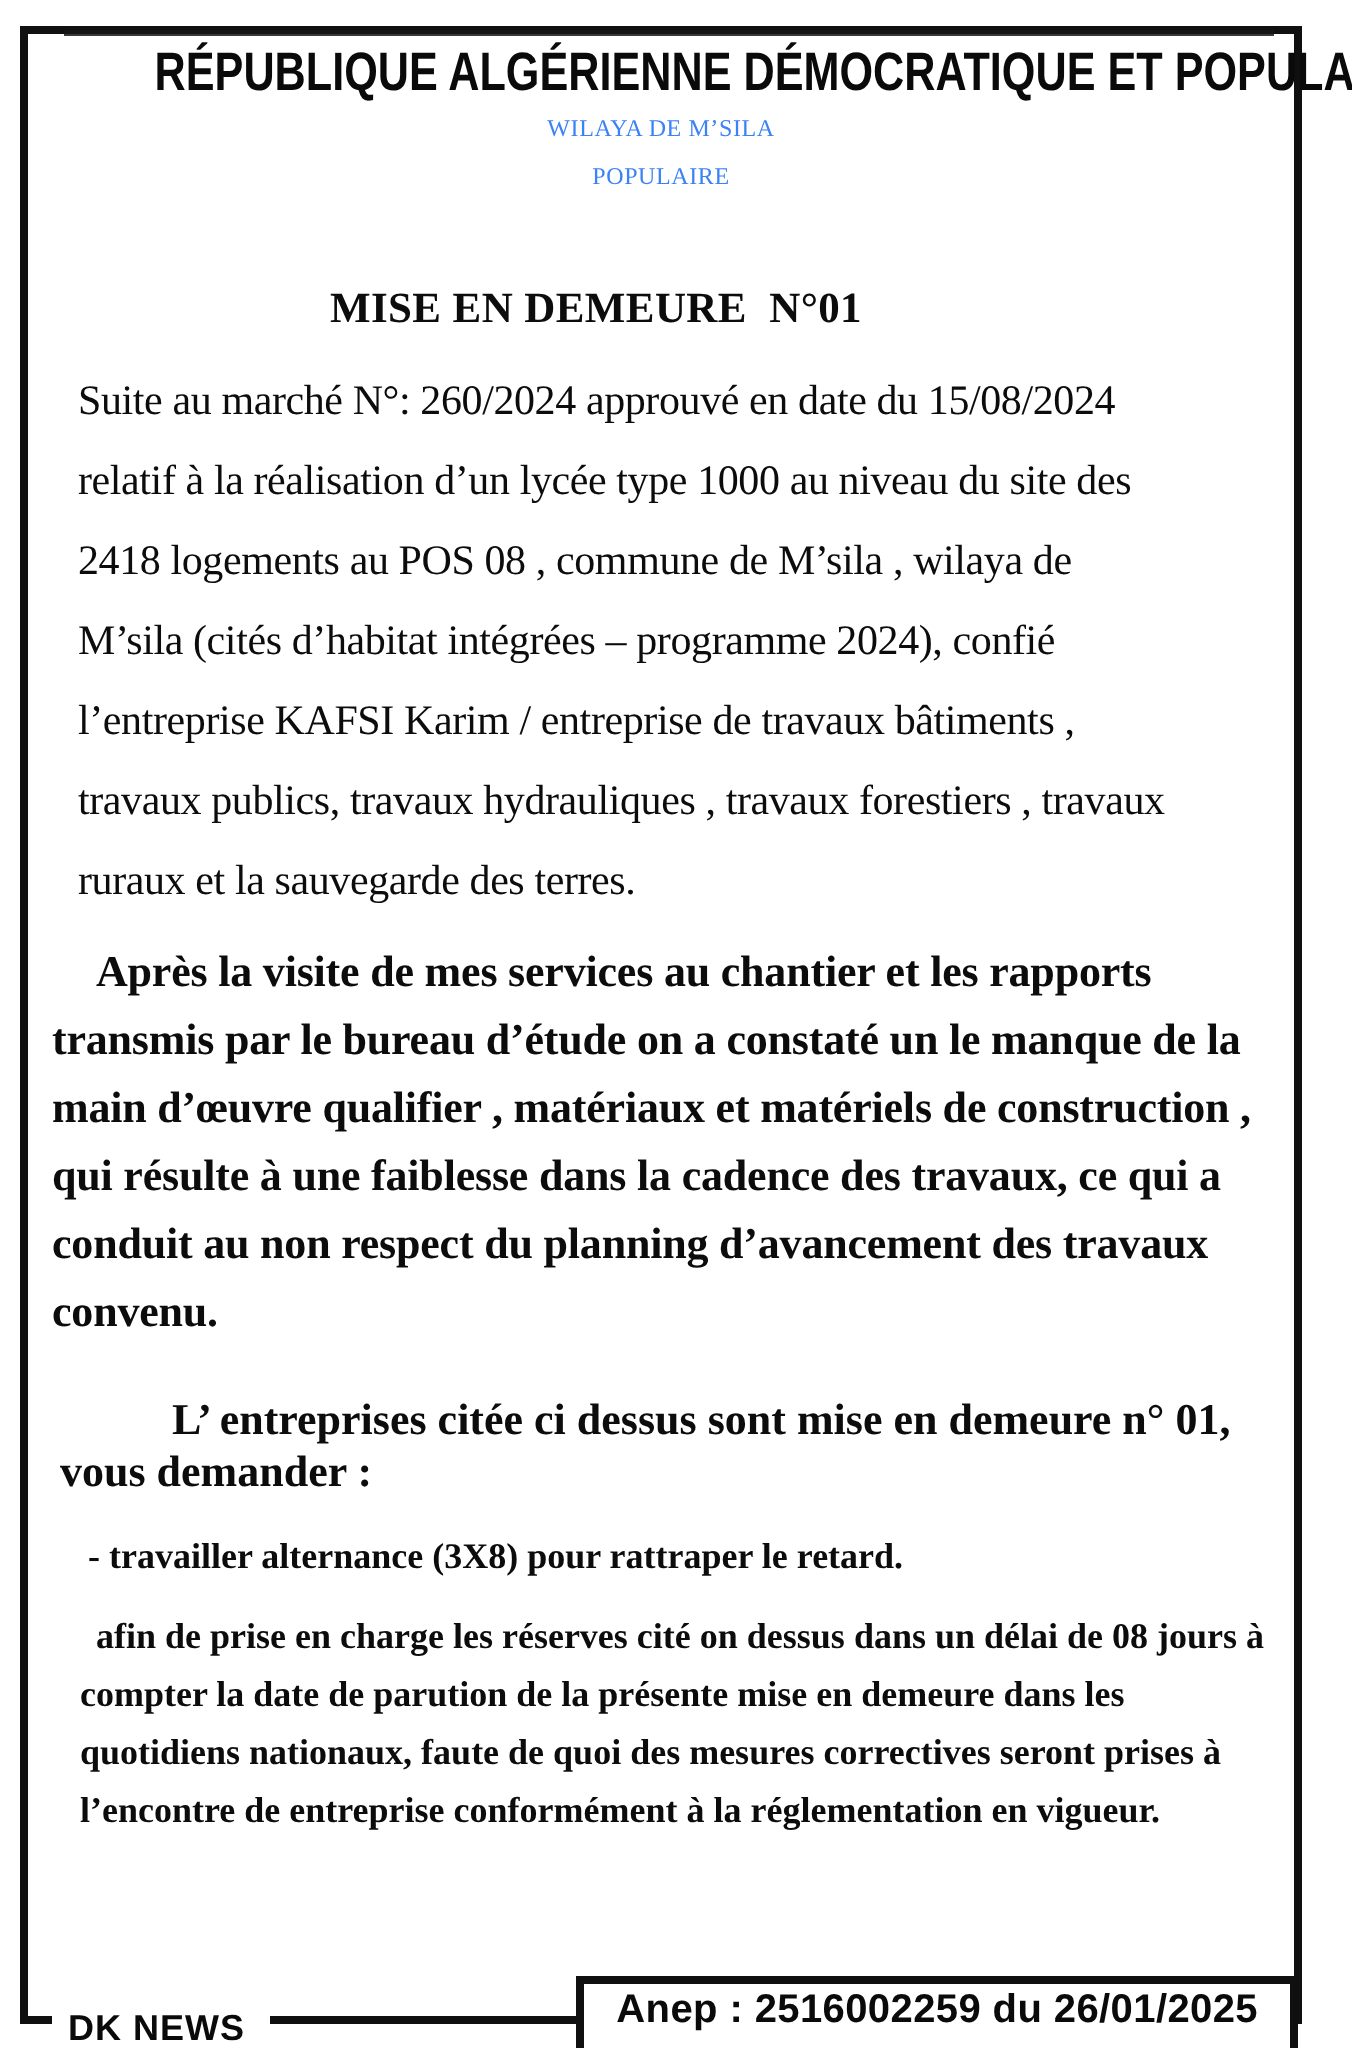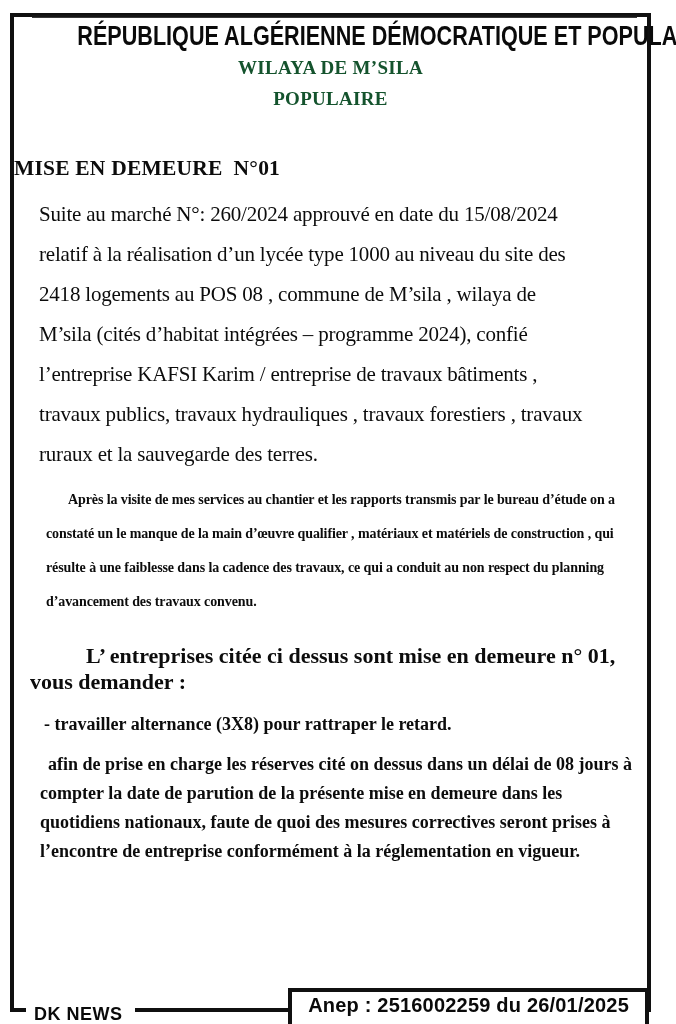--- a/index.html
+++ b/index.html
@@ -39,50 +39,50 @@
     font-weight: 600;
     font-size: 27px;
     letter-spacing: 0px;
     white-space: nowrap;
     transform: scaleX(0.80);
     transform-origin: 50% 50%;
     color: #0a0a0a;
   }
   .hdr-serif {
     text-align: center;
-    font-weight: bold;
-    font-size: 19px;
+    font-weight: normal;
+    font-size: 12px;
     letter-spacing: 0.3px;
-    color: #14532d;
+    color: #3b82f6;
   }
   .hdr-wilaya     { margin-top: 5px; }
   .hdr-direction  { margin-top: 9px; }
   .hdr-dept       { margin-top: 8px; }
   .doc-title {
     margin-top: 46px;
-    text-align: left;
+    text-align: center;
     font-weight: bold;
     font-size: 21.5px;
     letter-spacing: 0.2px;
     padding-right: 65px;
     box-sizing: border-box;
     white-space: pre;
   }
   .p1 {
     margin: 13px 0 0 25px;
     width: 548px;
     font-size: 21px;
     line-height: 40px;
     font-weight: normal;
     letter-spacing: -0.2px;
   }
   .p2 {
-    margin: 9px 0 0 32px;
+    margin: 9px 0 0 12px;
     width: 602px;
-    font-size: 14px;
+    font-size: 22px;
     line-height: 34px;
     font-weight: bold;
     text-indent: 22px;
     letter-spacing: -0.1px;
   }
   .p3 {
     margin: 24px 0 0 16px;
     width: 608px;
     font-size: 22px;
     line-height: 26px;

